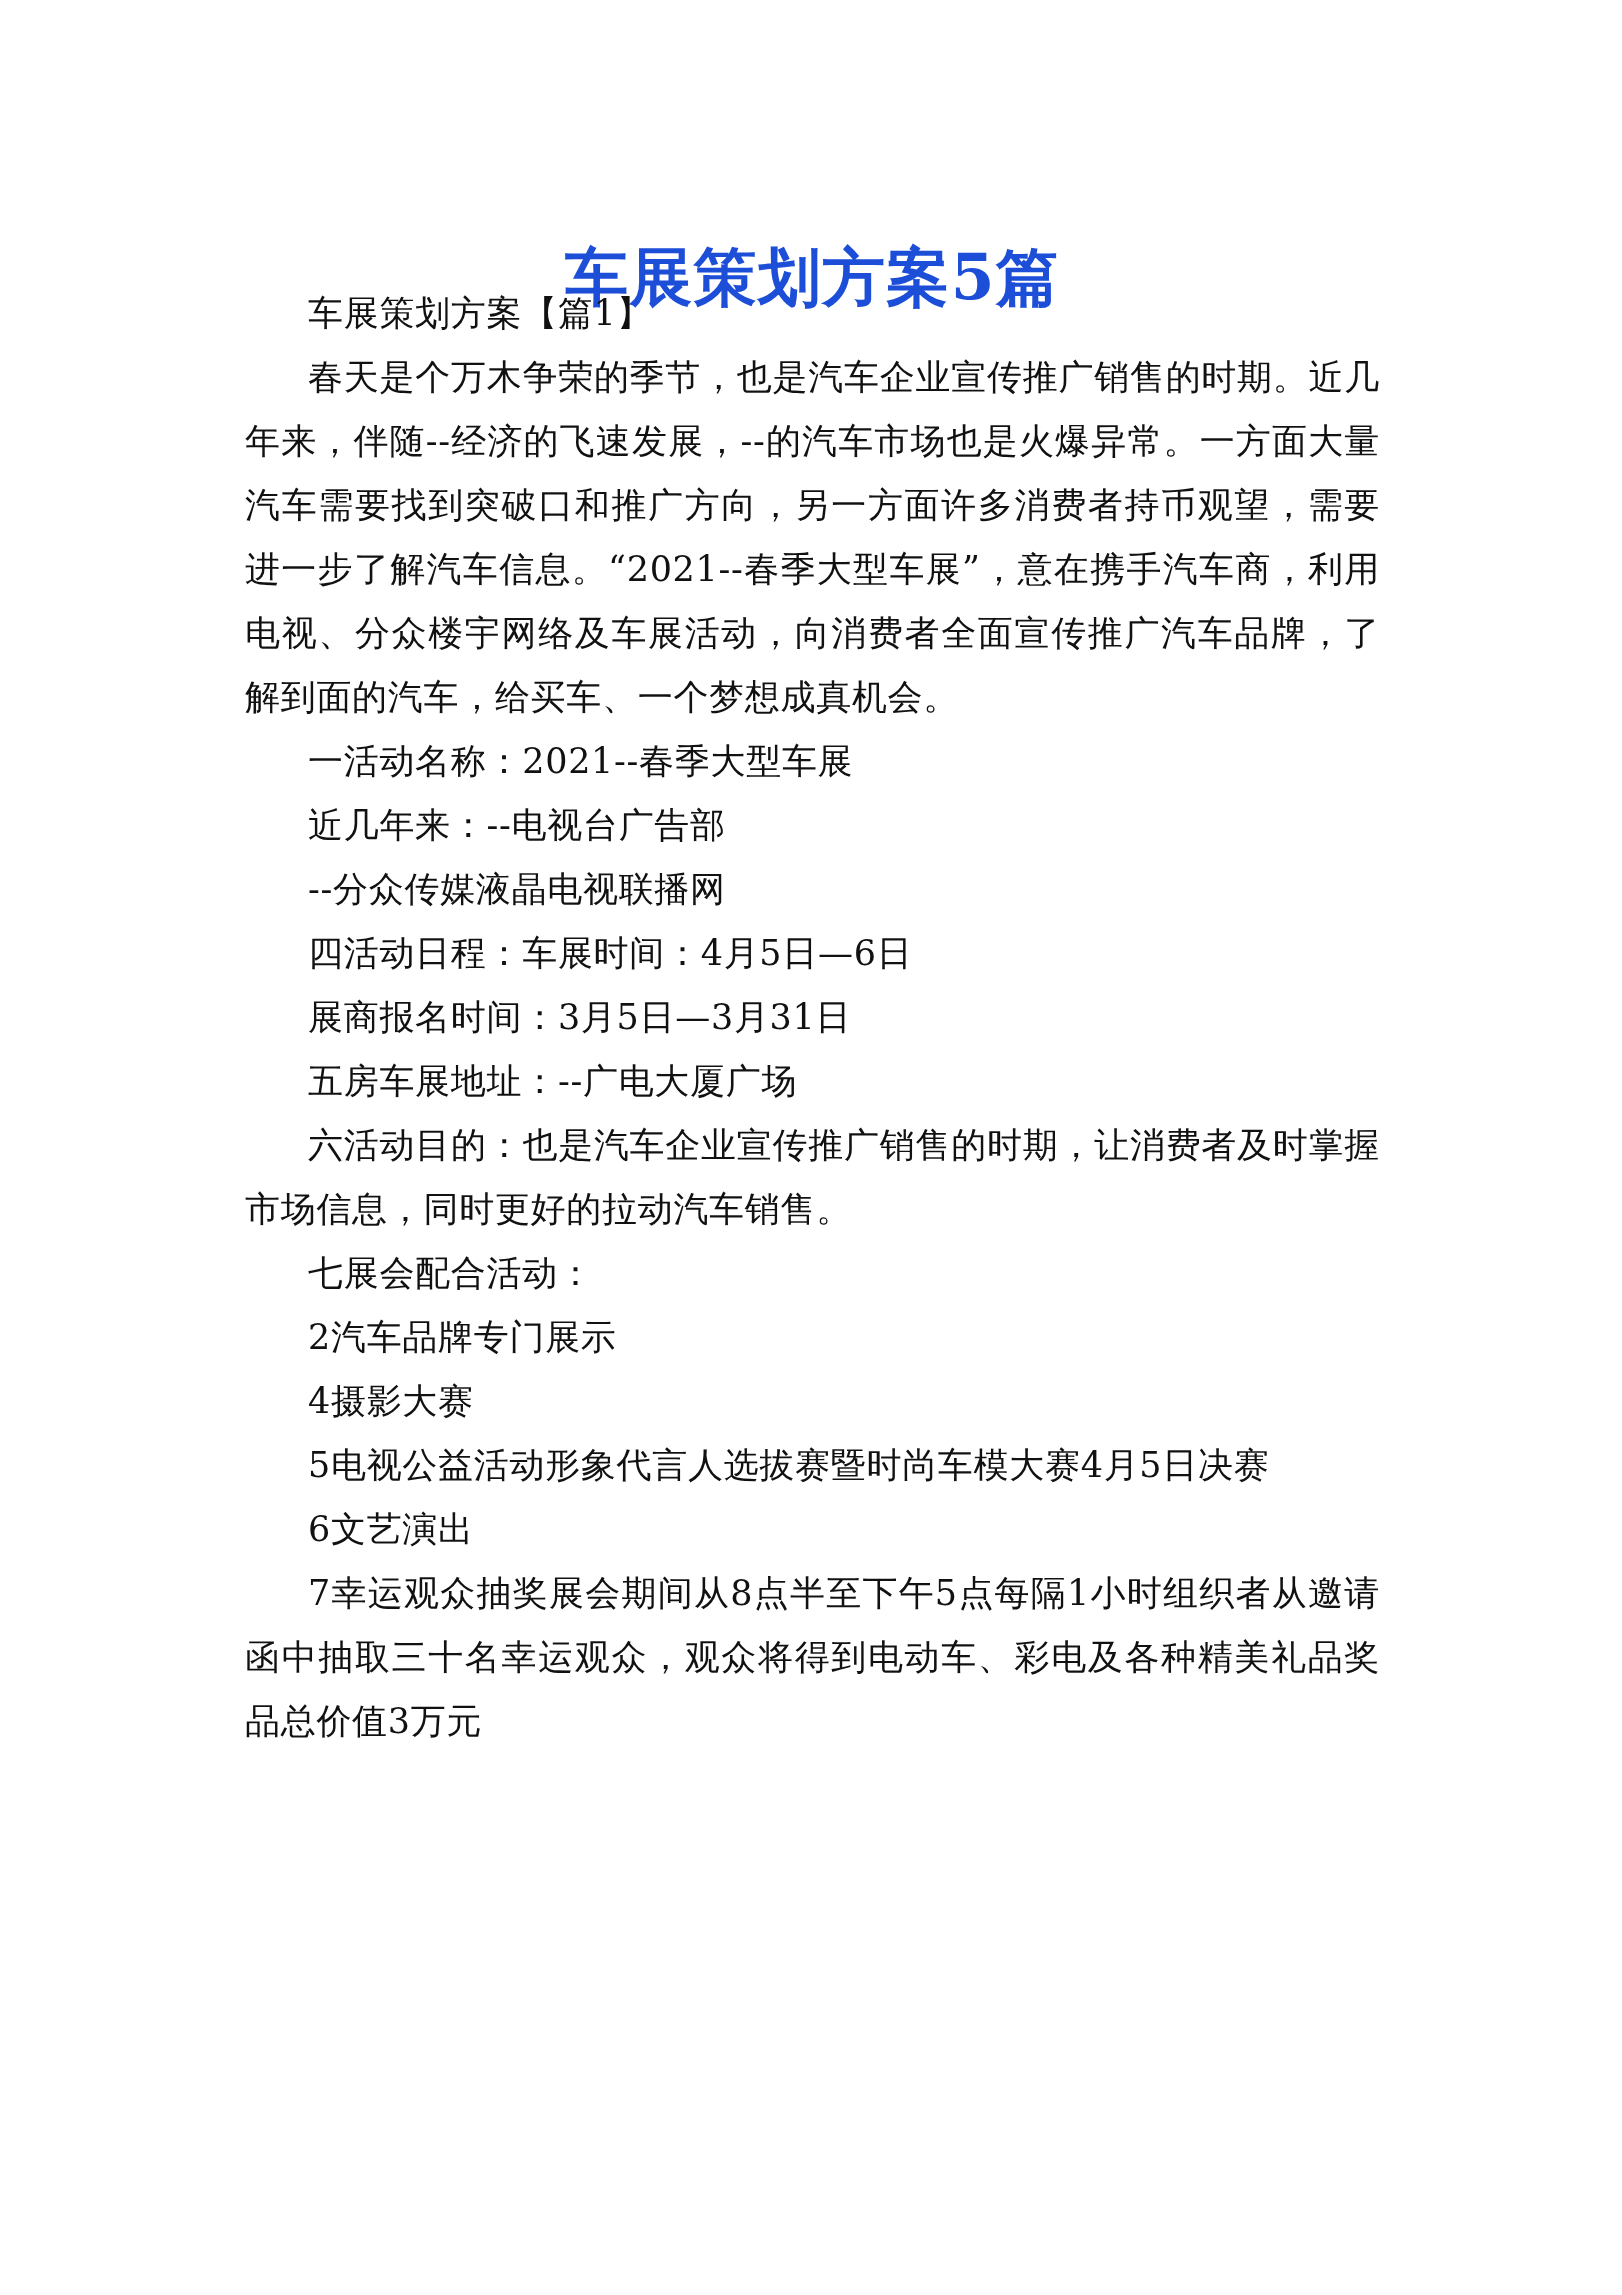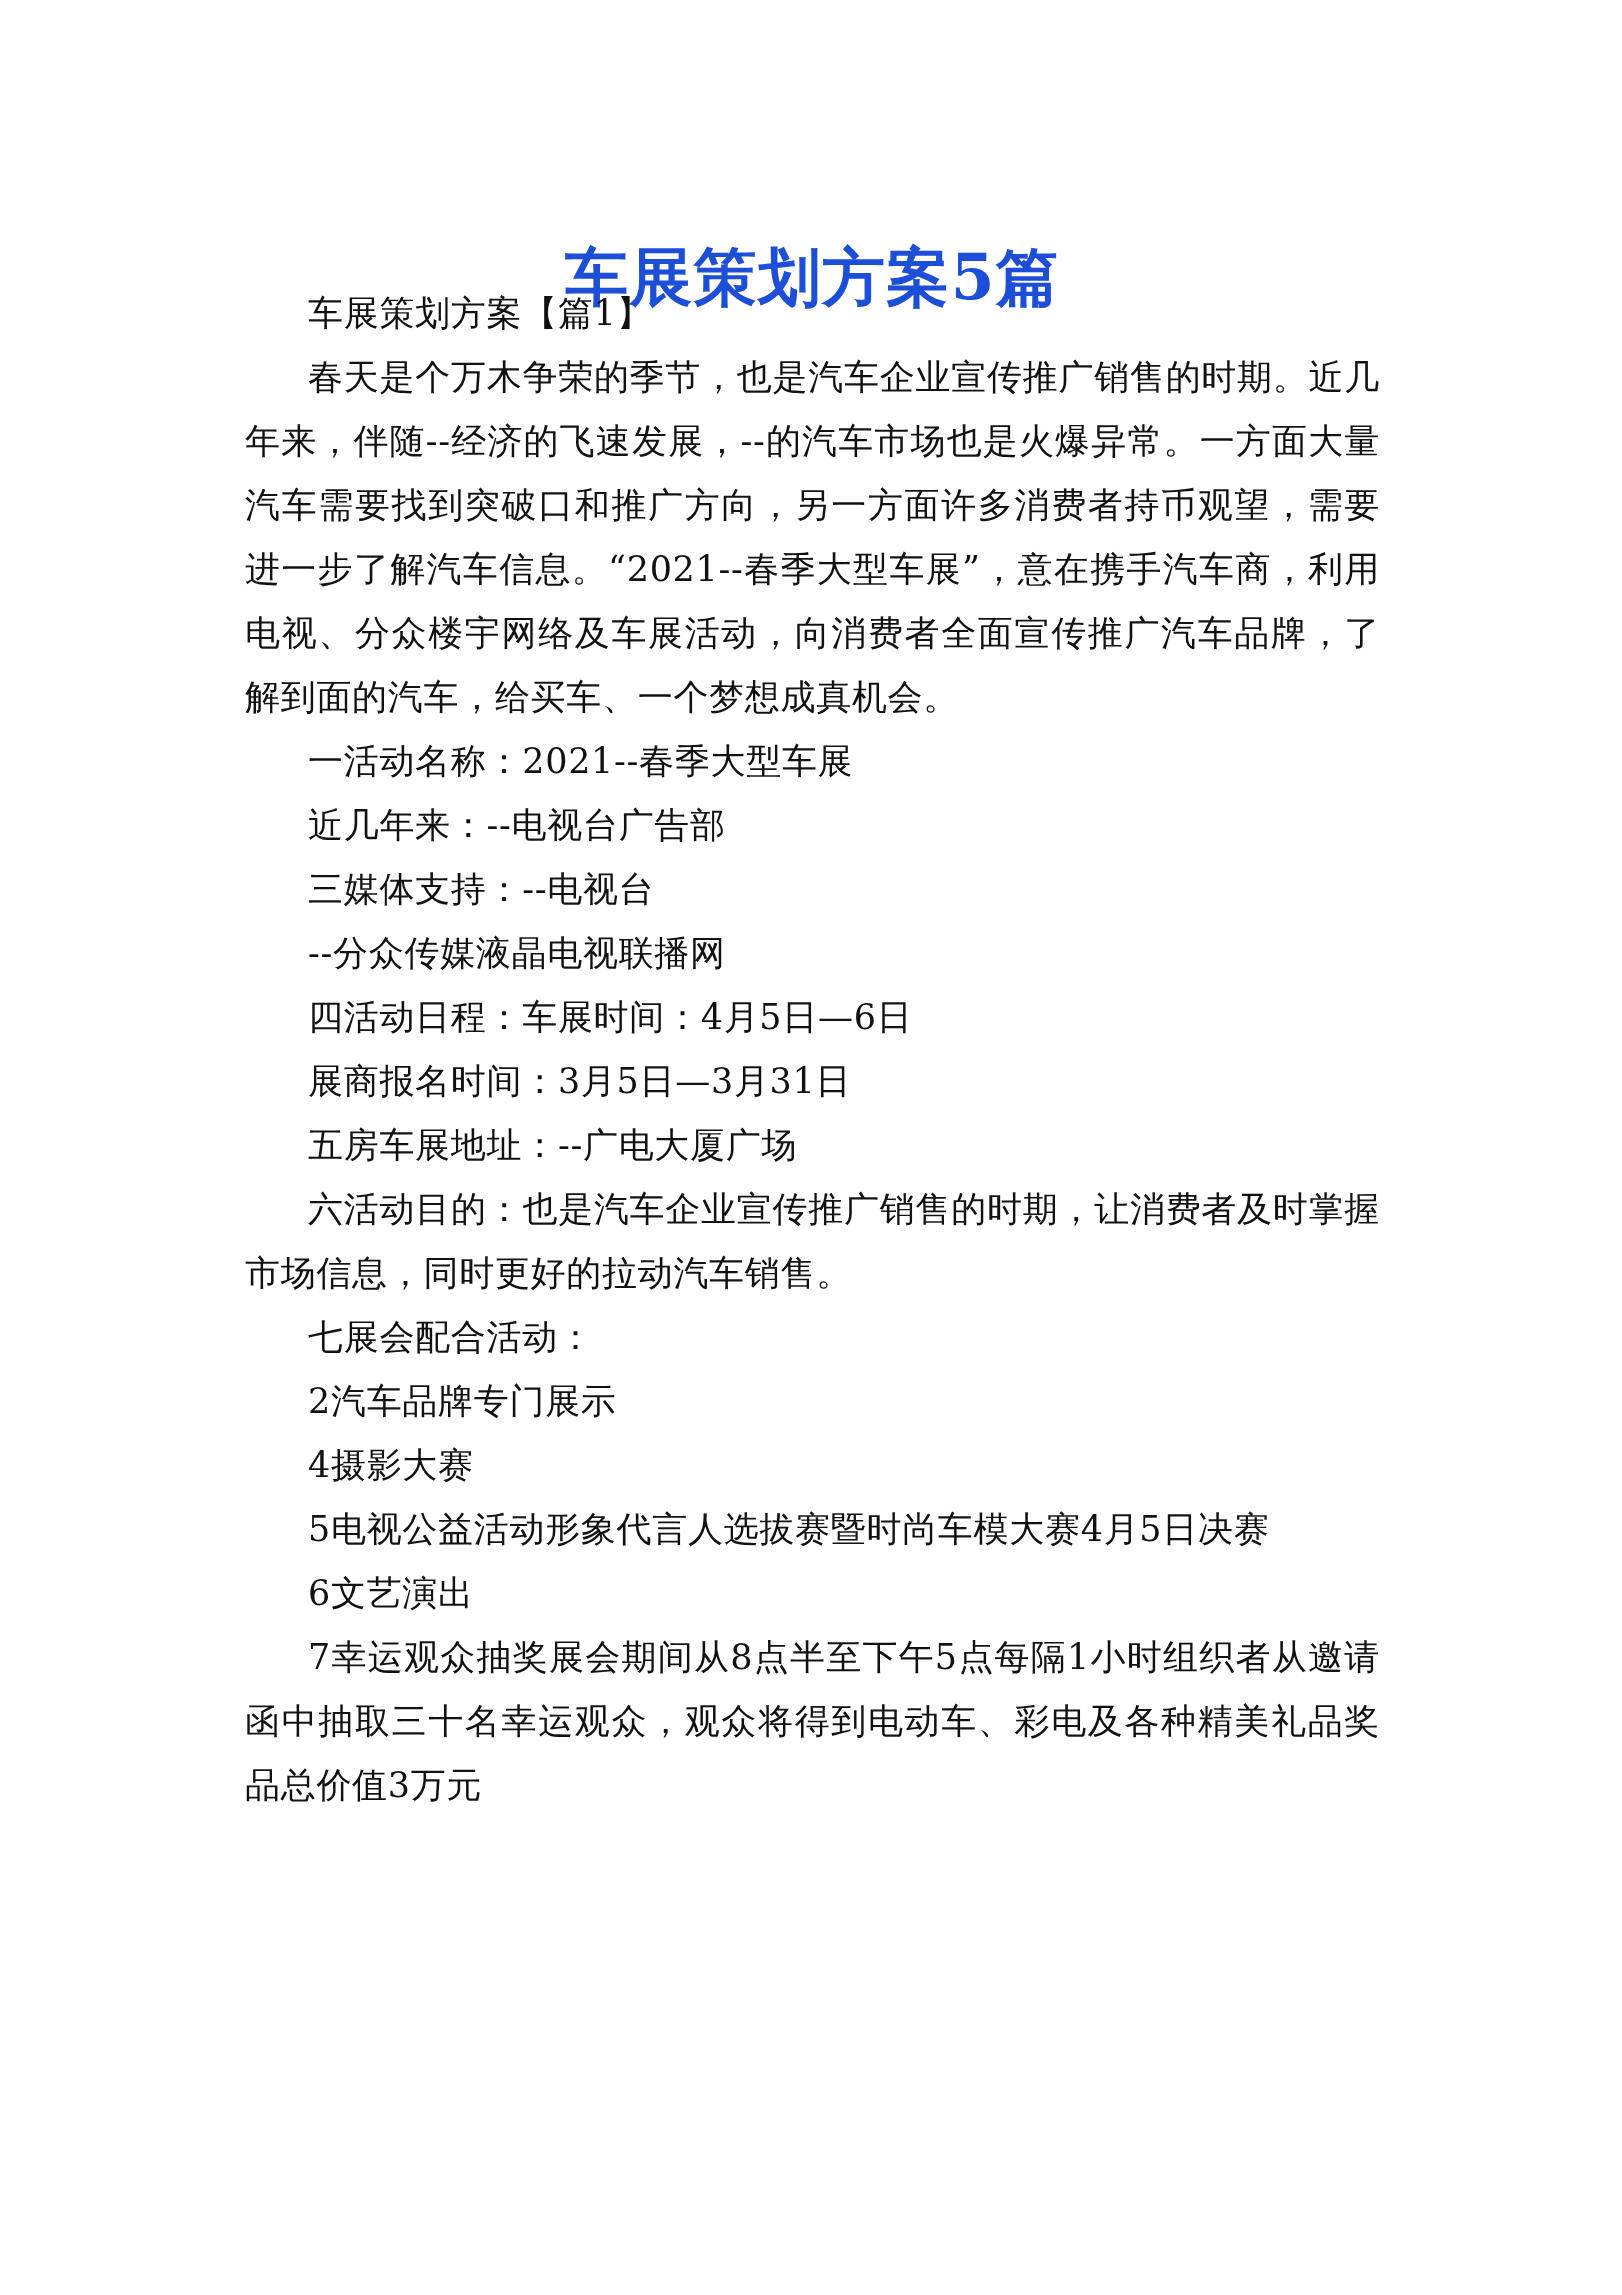--- a/index.html
+++ b/index.html
@@ -29,21 +29,20 @@
 </head>
 <body>
 
 <div class="page">
   <h1 class="title">车展策划方案5篇</h1>
   <div class="body-text">
     <p class="p indent">车展策划方案【篇1】</p>
     <p class="p indent">春天是个万木争荣的季节，也是汽车企业宣传推广销售的时期。近几年来，伴随--经济的飞速发展，--的汽车市场也是火爆异常。一方面大量汽车需要找到突破口和推广方向，另一方面许多消费者持币观望，需要进一步了解汽车信息。“2021--春季大型车展”，意在携手汽车商，利用电视、分众楼宇网络及车展活动，向消费者全面宣传推广汽车品牌，了解到面的汽车，给买车、一个梦想成真机会。</p>
     <p class="p indent">一活动名称：2021--春季大型车展</p>
     <p class="p indent">近几年来：--电视台广告部</p>
-    <p class="p indent">三媒体支持：--电视台</p>
     <p class="p indent">--分众传媒液晶电视联播网</p>
     <p class="p indent">四活动日程：车展时间：4月5日—6日</p>
     <p class="p indent">展商报名时间：3月5日—3月31日</p>
     <p class="p indent">五房车展地址：--广电大厦广场</p>
     <p class="p indent">六活动目的：也是汽车企业宣传推广销售的时期，让消费者及时掌握市场信息，同时更好的拉动汽车销售。</p>
     <p class="p indent">七展会配合活动：</p>
     <p class="p indent">2汽车品牌专门展示</p>
     <p class="p indent">4摄影大赛</p>
     <p class="p indent">5电视公益活动形象代言人选拔赛暨时尚车模大赛4月5日决赛</p>
     <p class="p indent">6文艺演出</p>

